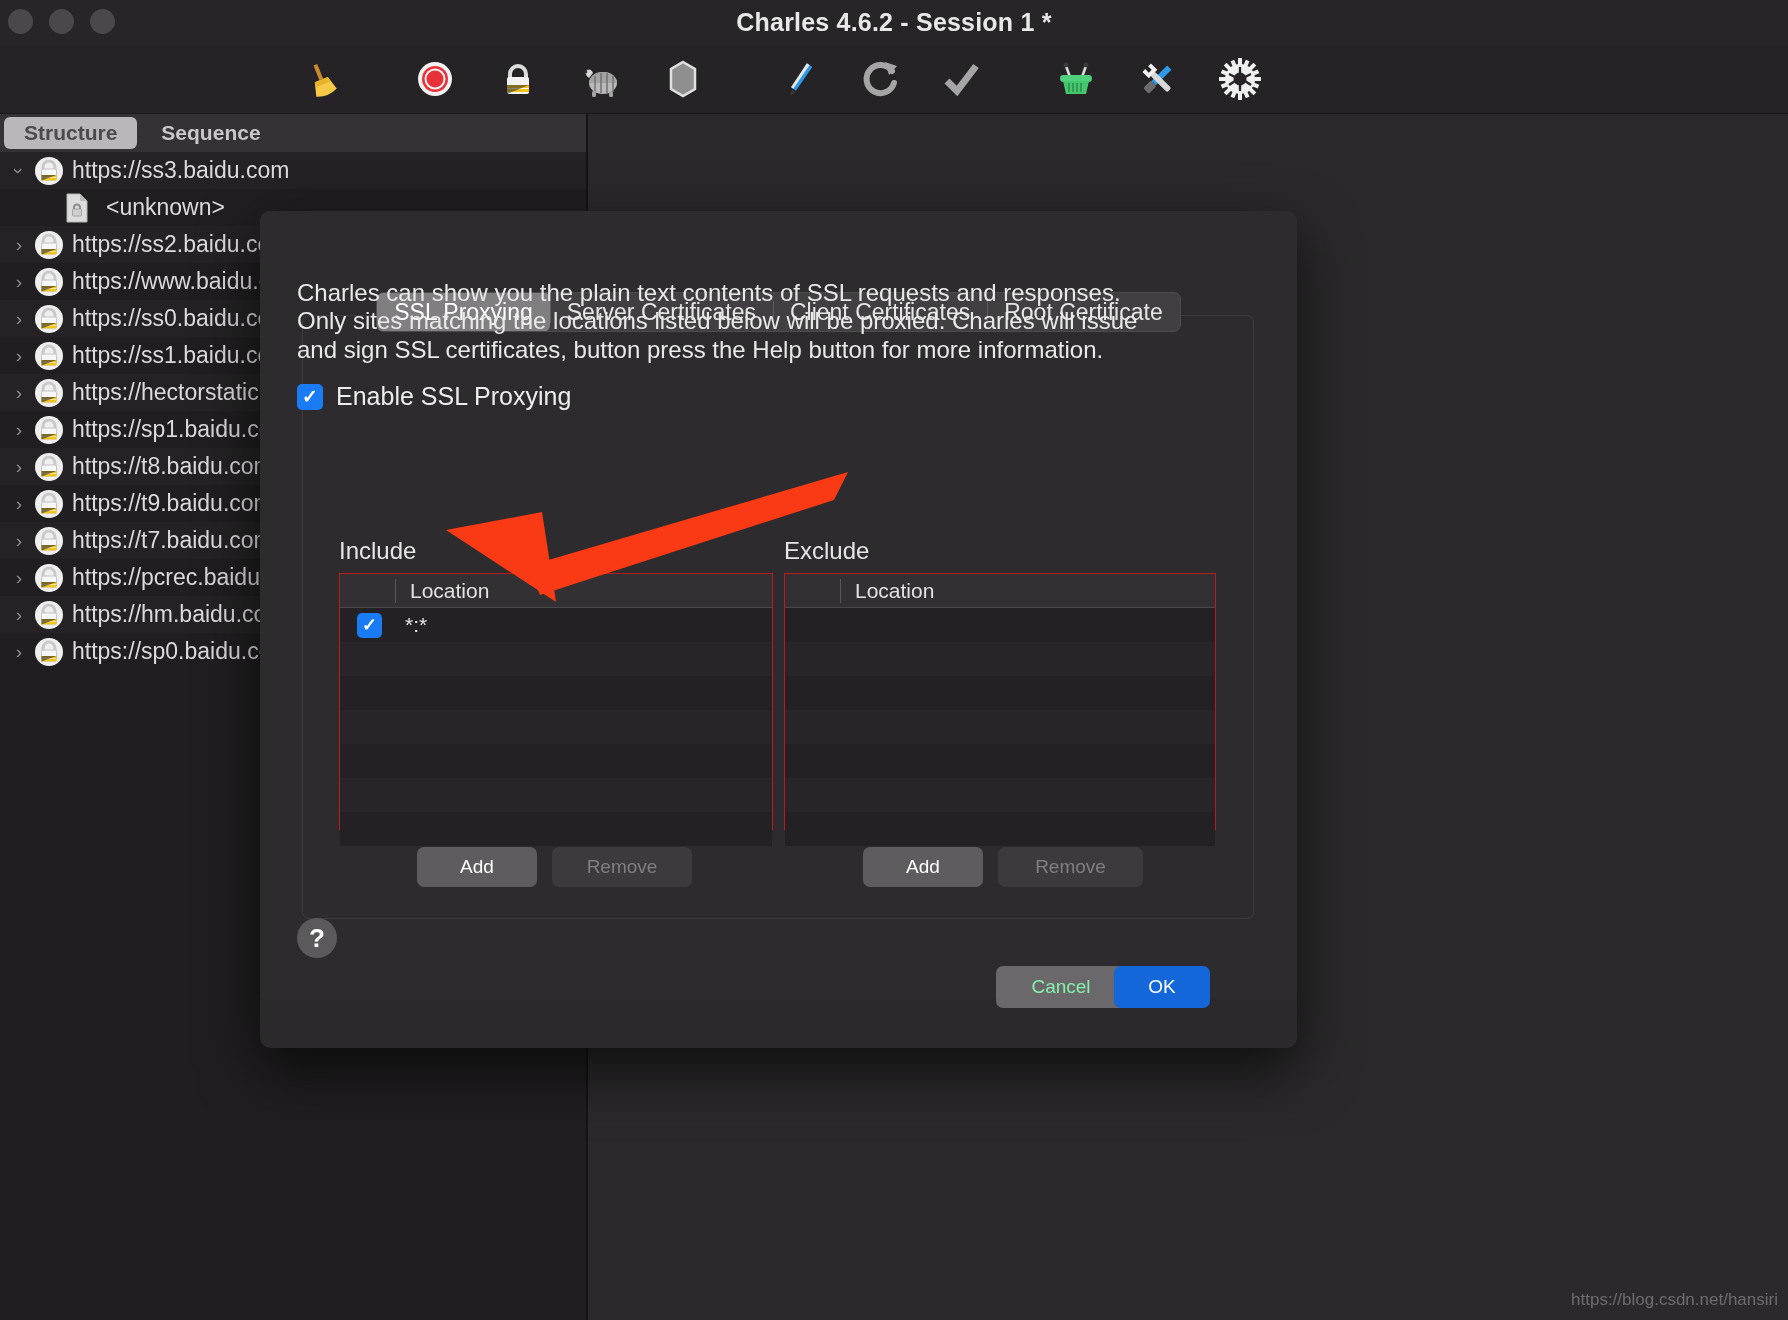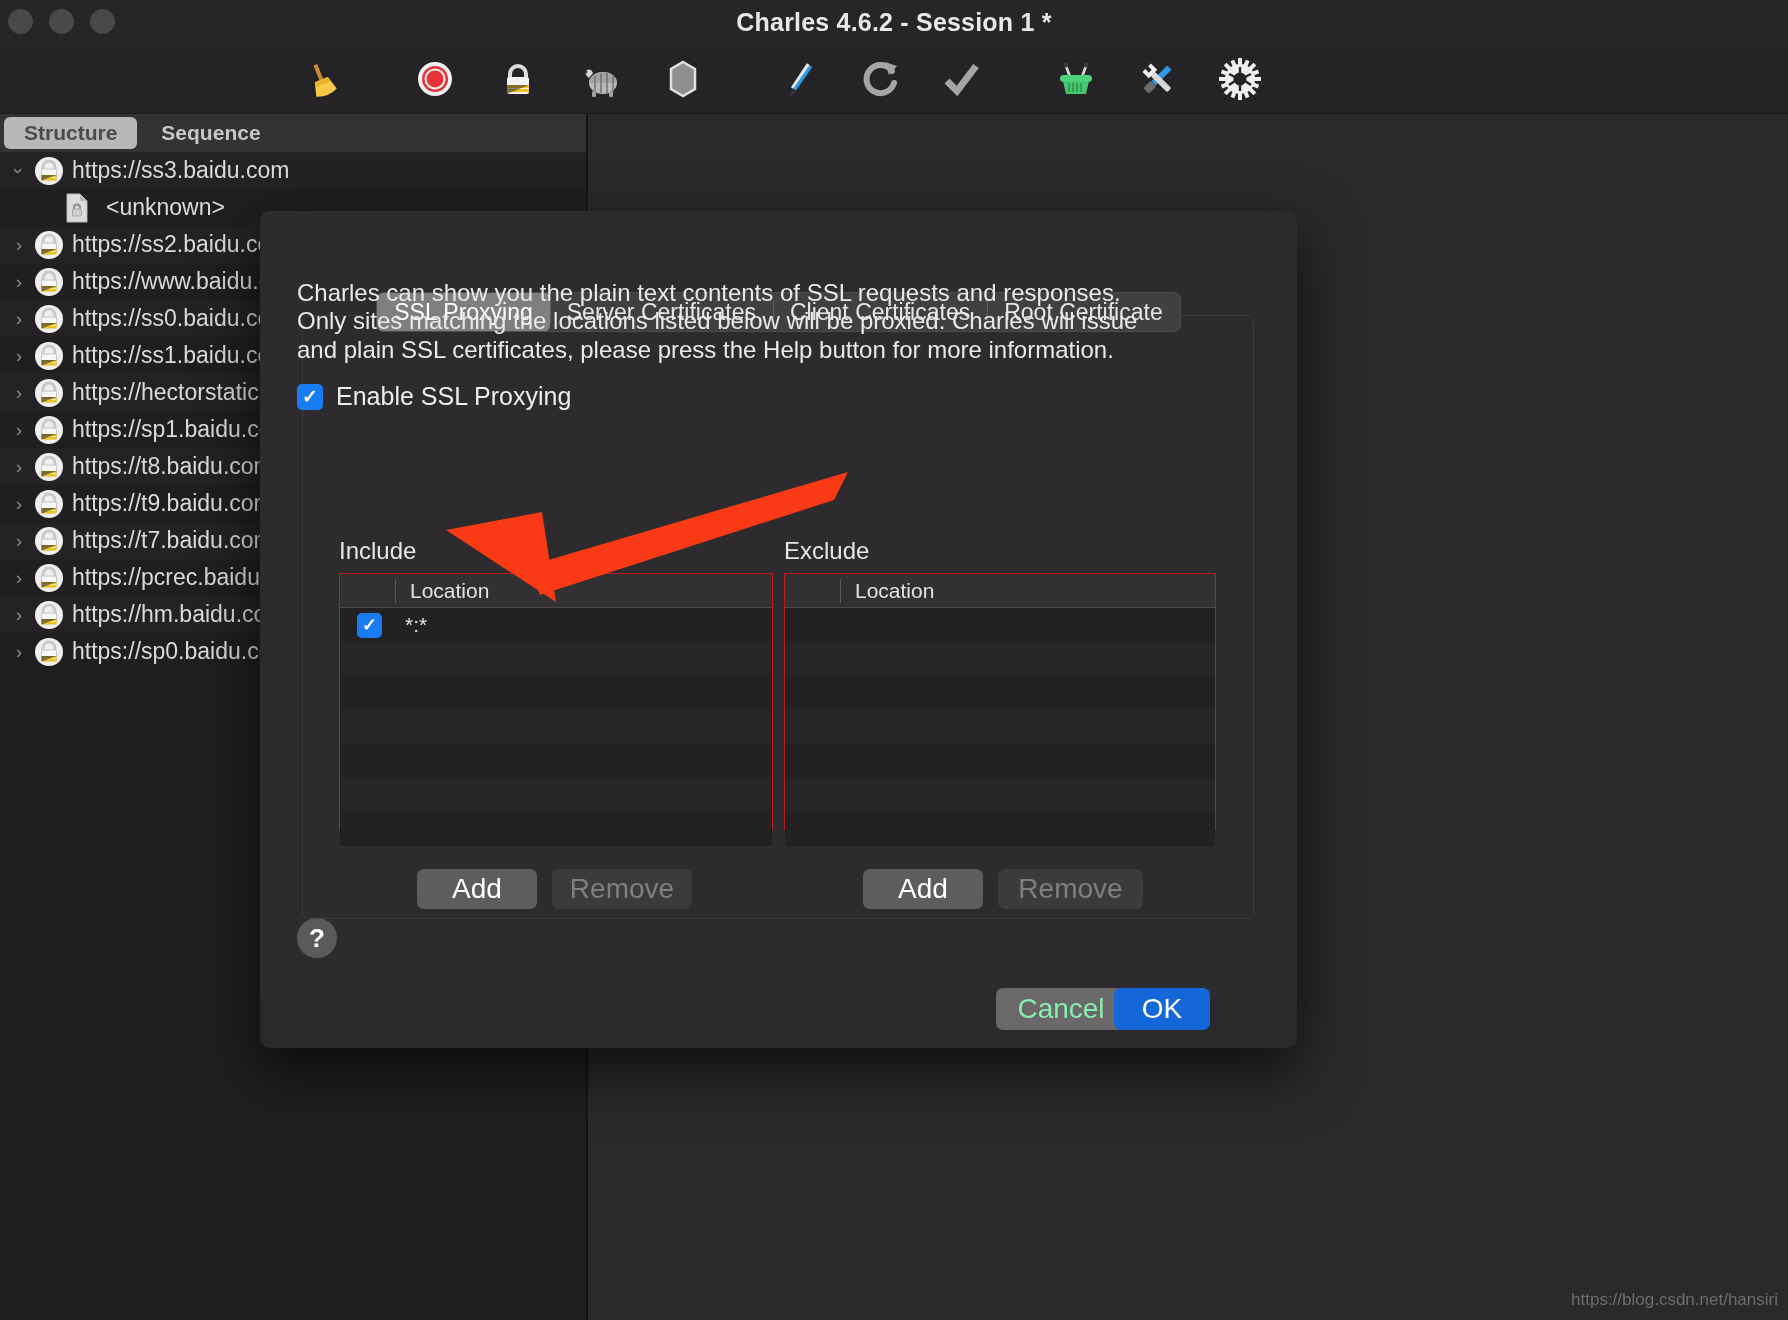--- a/index.html
+++ b/index.html
@@ -156,21 +156,21 @@
   .lrow .rcb {
     width: 25px; height: 25px; border-radius: 5px; background: #1a7cf5;
     display: flex; align-items: center; justify-content: center;
     color: #fff; font-size: 18px; font-weight: 700; margin-right: 23px;
   }
   .lrow .rtext { color: #e4e4e4; font-size: 21px; }
 
   .btn {
     position: absolute; height: 40px; border-radius: 7px;
     display: flex; align-items: center; justify-content: center;
-    font-size: 28px; border: none; margin-top: 22px;
+    font-size: 19px; border: none;
   }
   .btn.normal { background: #5e5c5e; color: #fff; }
   .btn.disabled { background: #3c3a3c; color: #807e80; }
   .btn.primary { background: #1467d8; color: #fff; }
   .btn.plain { background: #6a686a; color: #86efac; }
 
   .helpbtn {
     position: absolute; left: 37px; bottom: 40px;
     width: 40px; height: 40px; border-radius: 50%; background: #5b595b;
     color: #fff; font-size: 26px; font-weight: 700;
@@ -552,21 +552,21 @@
           <div class="tab active">SSL Proxying</div>
           <div class="tab">Server Certificates</div>
           <div class="tab">Client Certificates</div>
           <div class="tab">Root Certificate</div>
         </div>
       </div>
 
       <div class="desc">
         <div>Charles can show you the plain text contents of SSL requests and responses.</div>
         <div>Only sites matching the locations listed below will be proxied. Charles will issue</div>
-        <div>and plain SSL certificates, please press the Help button for more information.</div>
+        <div>and sign SSL certificates, button press the Help button for more information.</div>
       </div>
 
       <div class="cbrow">
         <span class="cbox">✓</span>
         <span class="cblabel">Enable SSL Proxying</span>
       </div>
 
       <div class="col-label" style="left:79px; top:326px;">Include</div>
       <div class="listbox" style="left:79px; top:362px; width:434px; height:257px;">
         <div class="lhead">

